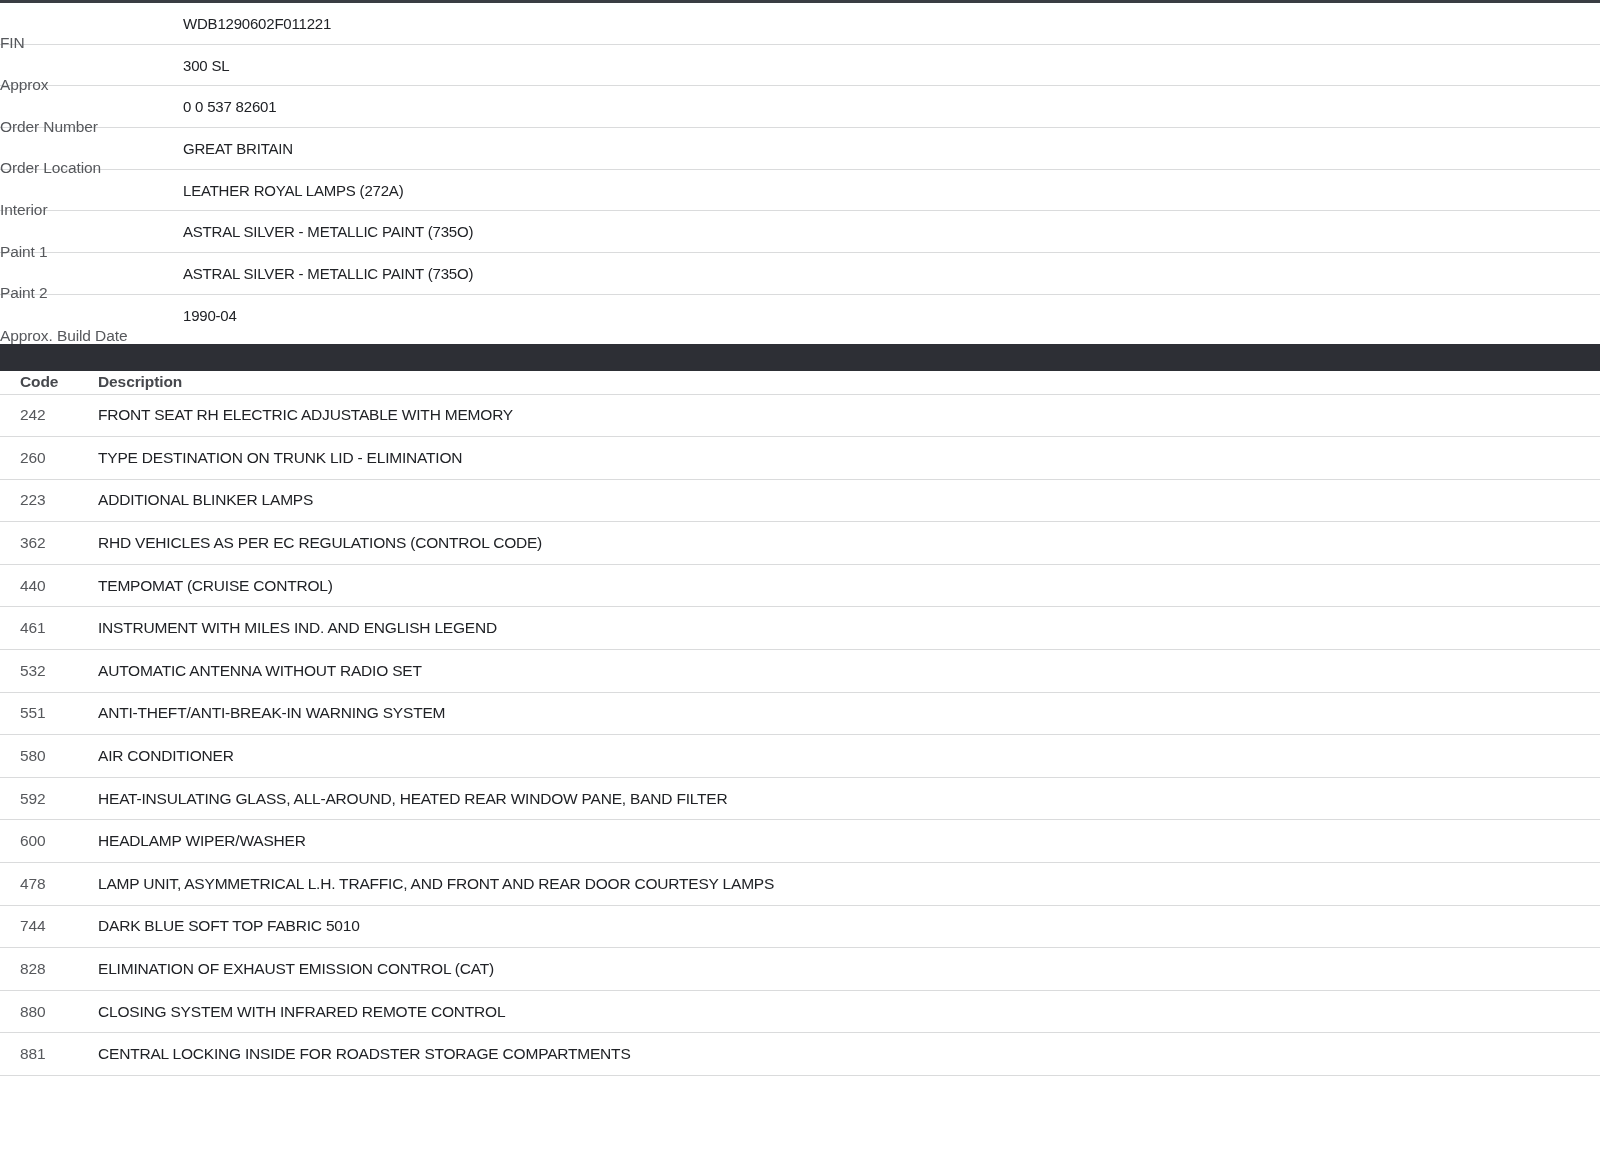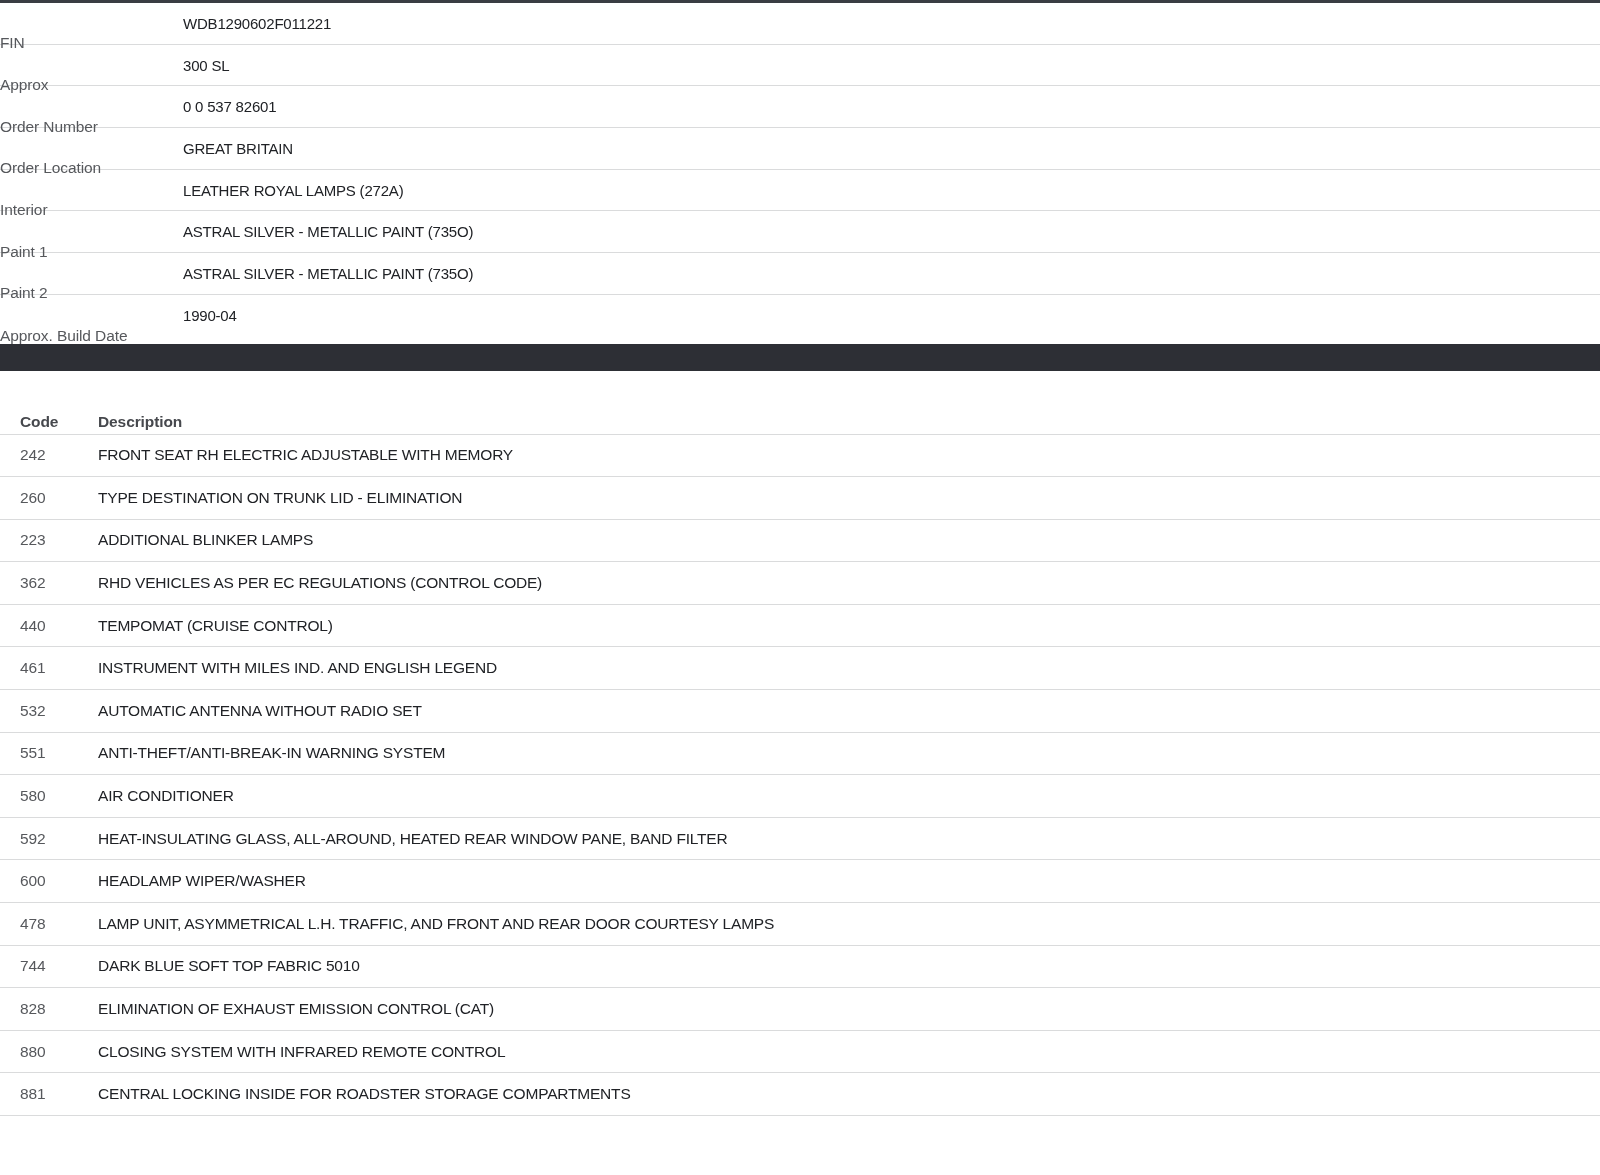--- a/index.html
+++ b/index.html
@@ -53,21 +53,21 @@
     background: var(--bar, #2d2f35);
   }
   
   .opt-row {
     display: flex;
     align-items: center;
     height: 42.6px;
     box-sizing: border-box;
     border-bottom: 1px solid var(--separator, #dadbdc);
   }
-  .opt-row.header { height: 24px; margin-top: 40px; }
+  .opt-row.header { height: 24px; }
   .code-cell {
     width: 78px;
     flex: 0 0 78px;
     padding-left: 20px;
     box-sizing: content-box;
     color: var(--label, #56585c);
     font-size: 15.5px;
     letter-spacing: -0.1px;
     white-space: nowrap;
   }

